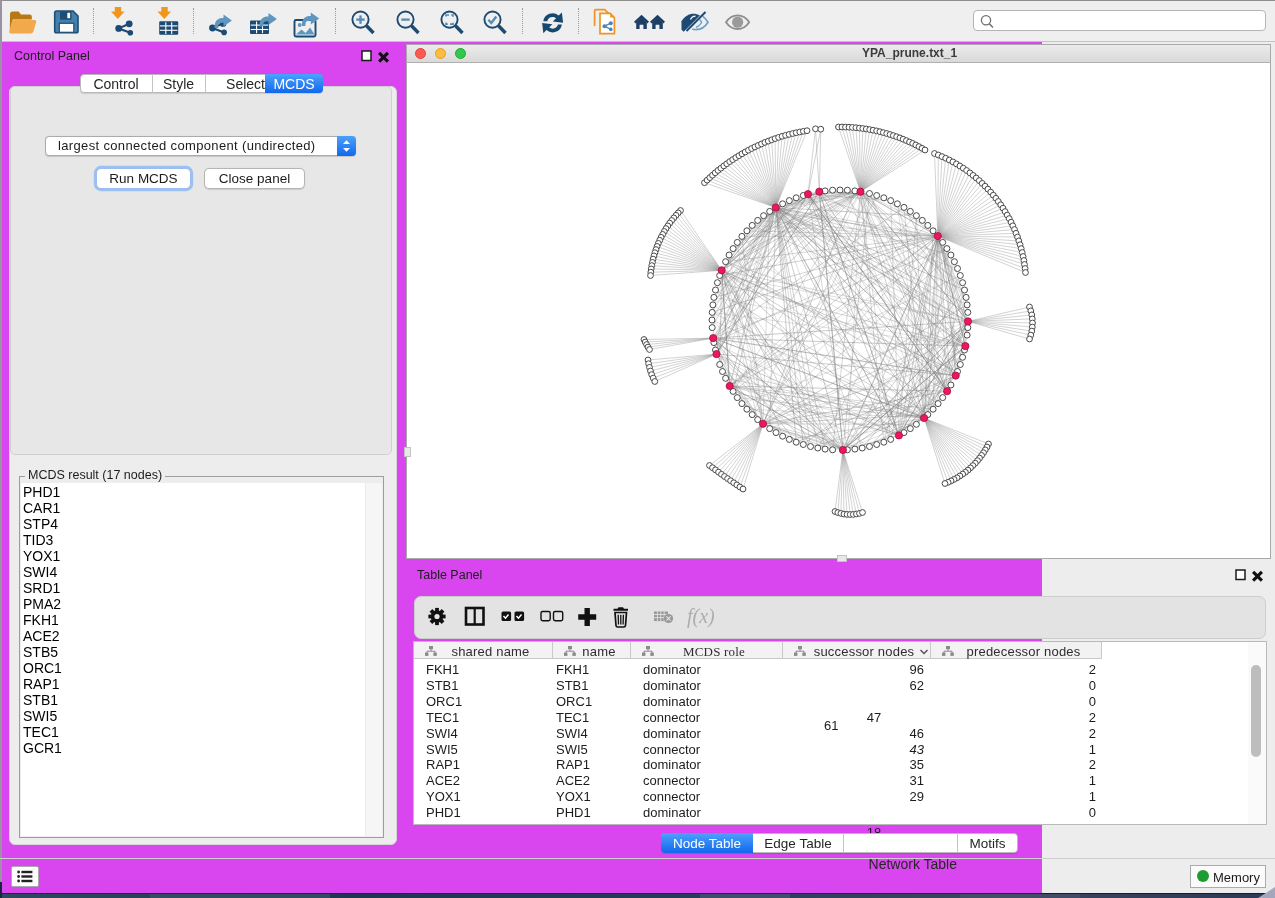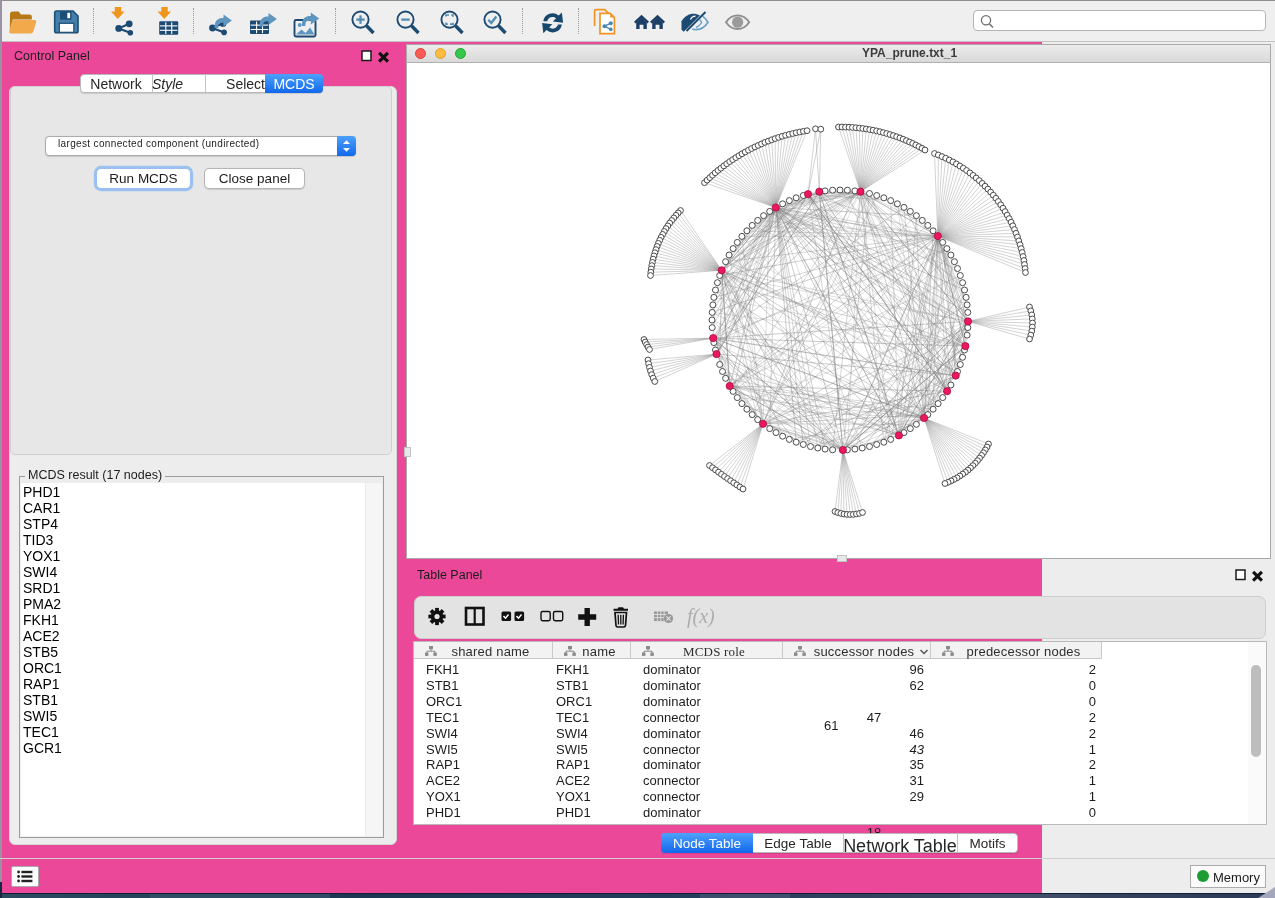--- a/index.html
+++ b/index.html
@@ -2,21 +2,21 @@
 <html><head><meta charset="utf-8">
 <style>
 html,body{margin:0;padding:0;width:1275px;height:898px;overflow:hidden;
   font-family:"Liberation Sans",sans-serif;background:#ededed;}
 *{box-sizing:border-box;}
 .abs{position:absolute;}
 .txt{position:absolute;white-space:nowrap;color:#1c1c1c;}
 svg{position:absolute;overflow:visible;}
 </style></head>
 <body>
-<div class="abs" style="left:0;top:0;width:1042px;height:898px;background:#ec4899;">
+<div class="abs" style="left:0;top:0;width:1042px;height:898px;background:#d946ef;">
 
 <div class="abs" style="left:0;top:0;width:1275px;height:42px;background:#efefef;border-top:1px solid #8f8f8f;border-bottom:1px solid #c3c3c3;"></div>
 
 <div class="abs" style="left:93px;top:8px;width:0px;height:26px;border-left:1px dotted #9a9a9a;"></div>
 <div class="abs" style="left:193px;top:8px;width:0px;height:26px;border-left:1px dotted #9a9a9a;"></div>
 <div class="abs" style="left:335px;top:8px;width:0px;height:26px;border-left:1px dotted #9a9a9a;"></div>
 <div class="abs" style="left:522px;top:8px;width:0px;height:26px;border-left:1px dotted #9a9a9a;"></div>
 <div class="abs" style="left:578px;top:8px;width:0px;height:26px;border-left:1px dotted #9a9a9a;"></div>
 <svg class="abs" width="1275" height="42" viewBox="0 0 1275 42" style="left:0;top:0">
 <defs>
@@ -148,36 +148,36 @@
 <svg class="abs" width="30" height="12" viewBox="0 0 30 12" style="left:361px;top:50px">
  <rect x="1" y="1" width="9" height="9.5" fill="#fdfdfd" stroke="#1a1a1a" stroke-width="1.5"></rect>
  <path d="M19.2,1.8 l3.3,3.3 3.3,-3.3 2.2,2.2 -3.3,3.3 3.3,3.3 -2.2,2.2 -3.3,-3.3 -3.3,3.3 -2.2,-2.2 3.3,-3.3 -3.3,-3.3 z" fill="#111"></path>
 </svg>
 
 <div class="abs" style="left:9px;top:86px;width:388px;height:759px;background:#ededed;border:1px solid #d6d6d6;border-radius:6px;"></div>
 
 <div class="abs" style="left:10px;top:86px;width:382px;height:369px;background:#e7e7e7;border:1px solid #d0d0d0;border-radius:5px;"></div>
 
 <div class="abs" style="left:80px;top:74px;width:243px;height:19px;background:#fff;border:1px solid #b9b9b9;border-radius:4px;box-shadow:0 0.5px 1px rgba(0,0,0,0.12);"></div>
-<div class="txt" style="left:80px;top:76px;width:72px;text-align:center;font-size:14px;color:#262626;">Network</div>
+<div class="txt" style="left:80px;top:76px;width:72px;text-align:center;font-size:14px;color:#262626;">Control</div>
 <div class="abs" style="left:152px;top:74px;width:1px;height:19px;background:#c4c4c4;"></div>
-<div class="txt" style="left:152px;top:76px;width:53px;text-align:left;font-size:14px;color:#262626;font-style:italic;">Style</div>
+<div class="txt" style="left:152px;top:76px;width:53px;text-align:center;font-size:14px;color:#262626;">Style</div>
 <div class="abs" style="left:205px;top:74px;width:1px;height:19px;background:#c4c4c4;"></div>
 <div class="txt" style="left:205px;top:76px;width:60px;text-align:right;font-size:14px;color:#262626;">Select</div>
 <div class="abs" style="left:265px;top:74px;width:58px;height:19px;background:linear-gradient(#4da1fc,#1168ec);border-radius:0 4px 4px 0;"></div>
 <div class="txt" style="left:265px;top:76px;width:58px;text-align:center;font-size:14px;color:#fff;">MCDS</div>
 
 
 <div class="abs" style="left:45px;top:136px;width:311px;height:20px;background:#fff;border:1px solid #ababab;border-radius:4px;box-shadow:0 0.5px 1px rgba(0,0,0,0.15);"></div>
 <div class="abs" style="left:337px;top:136px;width:19px;height:20px;background:linear-gradient(#4da1fc,#1168ec);border-radius:0 4px 4px 0;"></div>
 <svg class="abs" width="19" height="20" viewBox="0 0 19 20" style="left:337px;top:136px">
  <path d="M9.5,4.2 l3.5,3.8 h-7 z" fill="#fff"></path>
  <path d="M9.5,15.8 l3.5,-3.8 h-7 z" fill="#fff"></path>
 </svg>
-<div class="txt" style="left:58px;top:138px;font-size:10px;letter-spacing:0.35px;">largest connected component (undirected)</div>
+<div class="txt" style="left:58px;top:138px;font-size:13px;letter-spacing:0.35px;">largest connected component (undirected)</div>
 
 <div class="abs" style="left:96px;top:168px;width:95px;height:21px;background:#fff;border:1px solid #9cbdf0;border-radius:5px;box-shadow:0 0 0 2.2px rgba(106,166,245,0.6);"></div>
 <div class="txt" style="left:96px;top:171px;width:95px;text-align:center;font-size:13.5px;">Run MCDS</div>
 <div class="abs" style="left:204px;top:168px;width:101px;height:21px;background:#fff;border:1px solid #b5b5b5;border-radius:5px;box-shadow:0 0.5px 1px rgba(0,0,0,0.12);"></div>
 <div class="txt" style="left:204px;top:171px;width:101px;text-align:center;font-size:13.5px;">Close panel</div>
 
 <div class="abs" style="left:19px;top:476px;width:365px;height:362px;border:1px solid #9d9d9d;"></div>
 <div class="abs" style="left:21px;top:483px;width:361px;height:353px;background:#fff;"></div>
 <div class="abs" style="left:365px;top:483px;width:17px;height:353px;background:#f6f6f6;border-left:1px solid #ececec;"></div>
 <div class="txt" style="left:25px;top:468px;font-size:12.5px;background:#ededed;padding:0 3px;">MCDS result (17 nodes)</div>
@@ -1208,21 +1208,21 @@
 <div class="txt" style="left:996px;top:805px;width:100px;text-align:right;font-size:13px;">0</div>
 
 <div class="abs" style="left:1248px;top:642px;width:18px;height:182px;background:#fafafa;"></div>
 <div class="abs" style="left:1251px;top:665px;width:10px;height:92px;background:#bdbdbd;border-radius:5px;"></div>
 
 <div class="abs" style="left:661px;top:833px;width:357px;height:20px;background:#fff;border:1px solid #b9b9b9;border-radius:4px;box-shadow:0 0.5px 1px rgba(0,0,0,0.12);"></div>
 <div class="abs" style="left:661px;top:833px;width:92px;height:20px;background:linear-gradient(#4da1fc,#1168ec);border-radius:4px 0 0 4px;"></div>
 <div class="txt" style="left:661px;top:836px;width:92px;text-align:center;font-size:13.5px;color:#fff;">Node Table</div>
 <div class="txt" style="left:753px;top:836px;width:90px;text-align:center;font-size:13.5px;color:#262626;">Edge Table</div>
 <div class="abs" style="left:843px;top:833px;width:1px;height:20px;background:#c4c4c4;"></div>
-<div class="txt" style="left:843px;top:836px;width:114px;text-align:center;font-size:18px;color:#262626;">Network Table</div>
+<div class="txt" style="left:843px;top:856px;width:114px;text-align:right;font-size:14px;color:#262626;">Network Table</div>
 <div class="abs" style="left:957px;top:833px;width:1px;height:20px;background:#c4c4c4;"></div>
 <div class="txt" style="left:957px;top:836px;width:61px;text-align:center;font-size:13.5px;color:#262626;">Motifs</div>
 
 <div class="abs" style="left:0;top:858px;width:1275px;height:1px;background:#cfcfcf;"></div>
 <div class="abs" style="left:11px;top:866px;width:28px;height:21px;background:#fdfdfd;border:1px solid #ababab;border-radius:2px;"></div>
 <svg class="abs" width="16" height="13" viewBox="0 0 16 13" style="left:17px;top:870px">
  <g fill="#222">
         <circle cx="1.6" cy="2" r="1.4"></circle>
         <circle cx="1.6" cy="6.5" r="1.4"></circle>
         <circle cx="1.6" cy="11" r="1.4"></circle>

